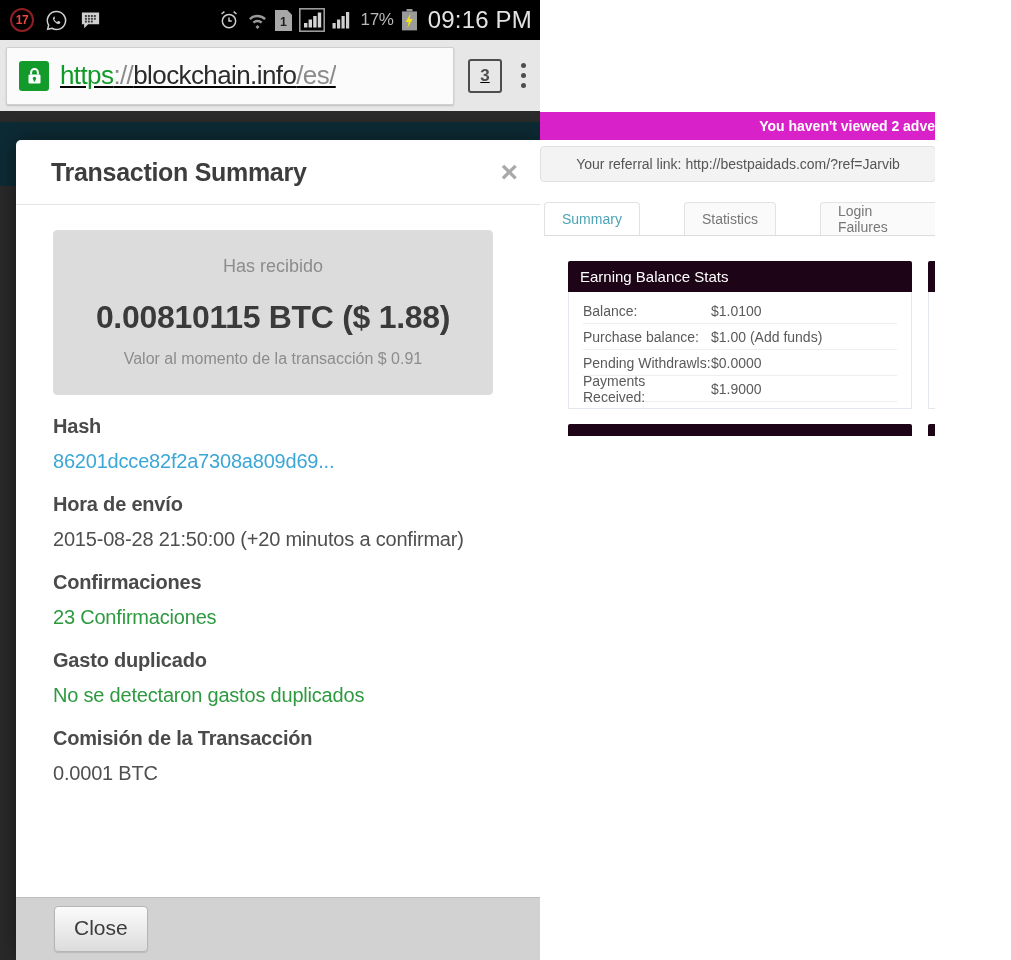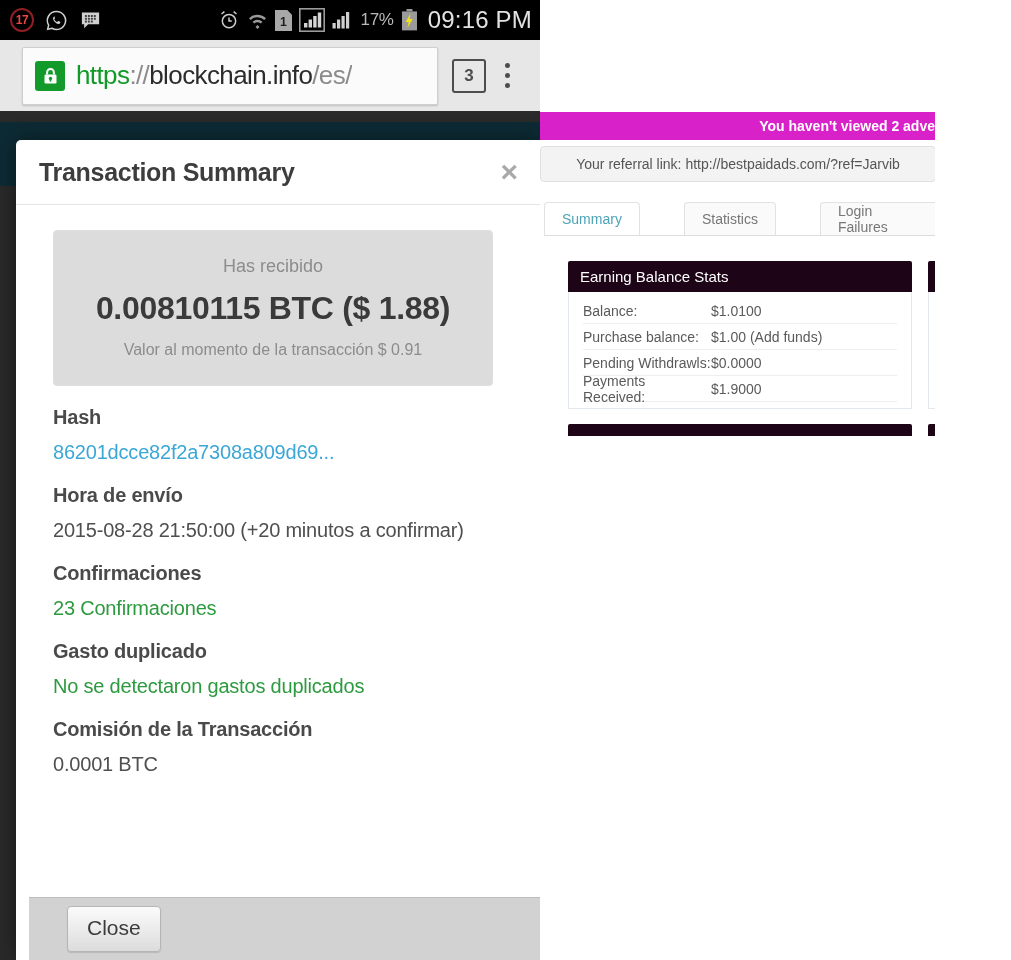--- a/index.html
+++ b/index.html
@@ -34,21 +34,21 @@
   }
   .sb-pct { color:#b9b9b9; font-size:17px; letter-spacing:-0.3px; }
   .sb-clock {
     color:#e2e2e2; font-size:24px; letter-spacing:0.2px;
     margin-left:3px; font-weight:300;
   }
 
   
   .urlbar-wrap {
     position:absolute; left:0; top:40px; width:540px; height:71px;
-    background:#e7e7e7; display:flex; align-items:center; padding:0 22px;
+    background:#e7e7e7; display:flex; align-items:center; padding:0 6px;text-decoration:underline;
   }
   .omnibox {
     flex:1; height:58px; background:#fbfbfb;
     border:1px solid #cfcfcf; border-radius:2px;
     display:flex; align-items:center; padding:0 12px;
     box-shadow:0 1px 2px rgba(0,0,0,.18);
   }
   .lockbox {
     width:30px; height:30px; background:#129b2b; border-radius:3px;
     display:flex; align-items:center; justify-content:center; flex:0 0 auto;
@@ -82,57 +82,57 @@
 
   
   .modal {
     position:absolute; left:16px; top:140px; width:524px; height:820px;
     background:#fff; border-radius:5px 0 0 0;
     box-shadow:0 0 22px rgba(0,0,0,.45);
     overflow:hidden;
   }
   .modal-head {
     position:relative; height:65px; border-bottom:1px solid #e5e5e5;
-    display:flex; align-items:center; padding:0 14px 0 23px;
+    display:flex; align-items:center; padding:0 14px 0 35px;
   }
   .modal-title {
     font-size:25px; font-weight:bold; color:#3d3d3d; letter-spacing:-0.3px;
   }
   .modal-close {
     margin-left:auto; font-size:30px; color:#a9a9a9; font-weight:bold;
     line-height:1; padding:4px 8px; cursor:pointer;
   }
   .modal-body {
     position:absolute; left:0; top:66px; right:0; bottom:63px;
     background:#fff; padding:24px 24px 0 37px; overflow:hidden;
   }
   .amount-card {
     border:1px solid #dedede; background:#dcdcdc; border-radius:4px;
     padding:25px 10px 26px; text-align:center; margin-right:23px;
   }
-  .amt-label { font-size:18px; color:#8c8c8c; margin-bottom:13px; }
+  .amt-label { font-size:18px; color:#8c8c8c; margin-bottom:22px; }
   .amt-big {
     font-size:32px; font-weight:bold; color:#3a3a3a;
     letter-spacing:-0.3px; margin-bottom:14px;
   }
   .amt-sub { font-size:16px; color:#8c8c8c; }
 
   .field { margin-top:20px; }
   .field-label {
     font-size:20px; font-weight:bold; color:#4a4a4a; letter-spacing:-0.2px;
     margin-bottom:9px;
   }
   .field-value { font-size:20px; color:#4f4f4f; letter-spacing:-0.2px;margin-top:12px; }
   .field-value.link  { color:#3ba7d6; }
   .field-value.green { color:#2d9a3f; }
 
   .modal-foot {
     position:absolute; left:0; bottom:0; width:100%; height:63px;
     background:#d2d2d2; border-top:1px solid #bdbdbd;
-    display:flex; align-items:center; padding-left:38px;margin-left:13px;
+    display:flex; align-items:center; padding-left:38px;
   }
   .btn-close {
     background:linear-gradient(#fbfbfb,#dcdcdc);
     border:1px solid #b5b5b5; border-radius:4px;
     font-size:21px; color:#3c3c3c; padding:9px 19px 11px;
     box-shadow:0 1px 1px rgba(0,0,0,.12); cursor:pointer;
     font-family:"Liberation Sans", sans-serif;
   }
 
   

